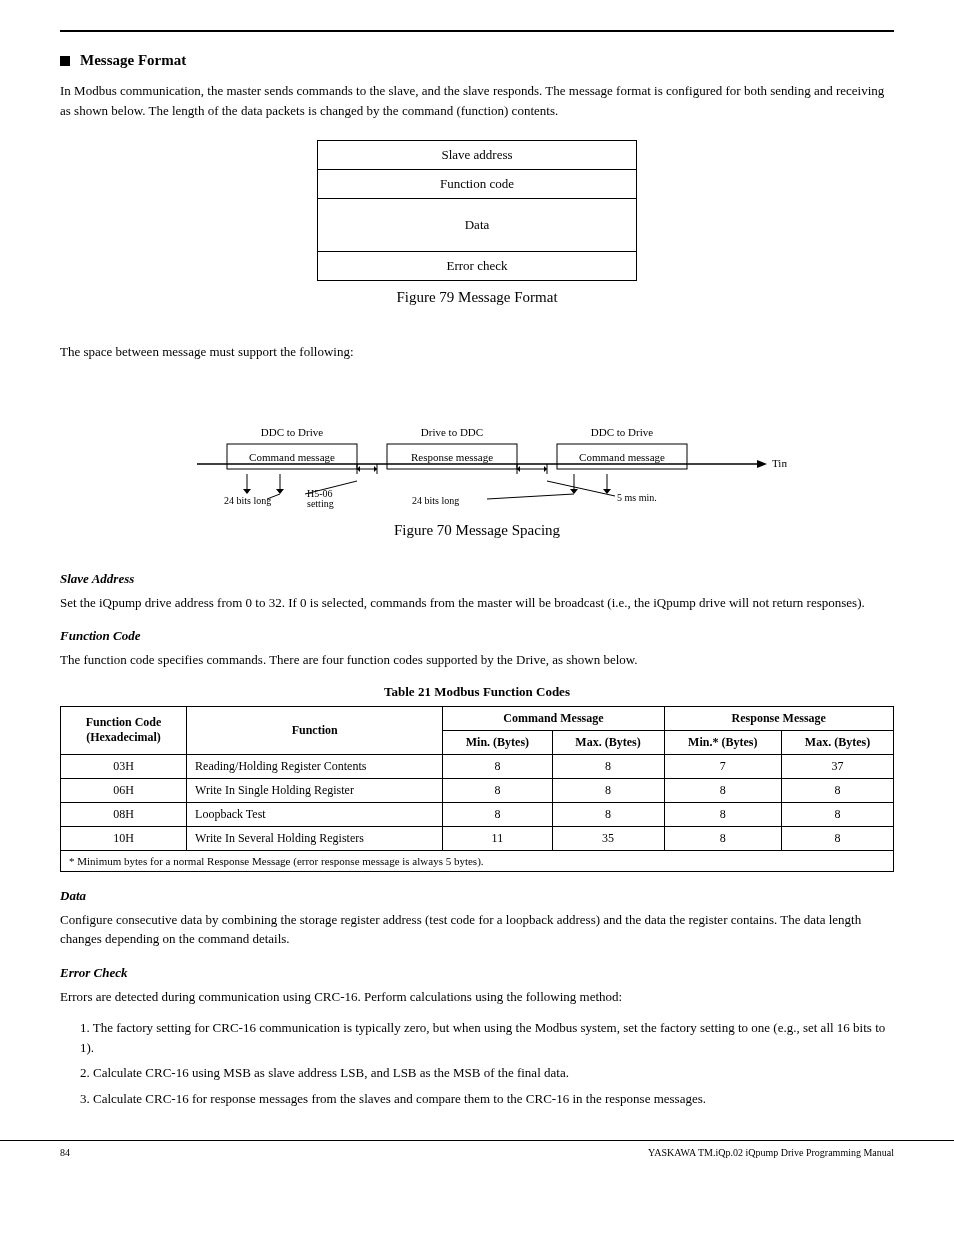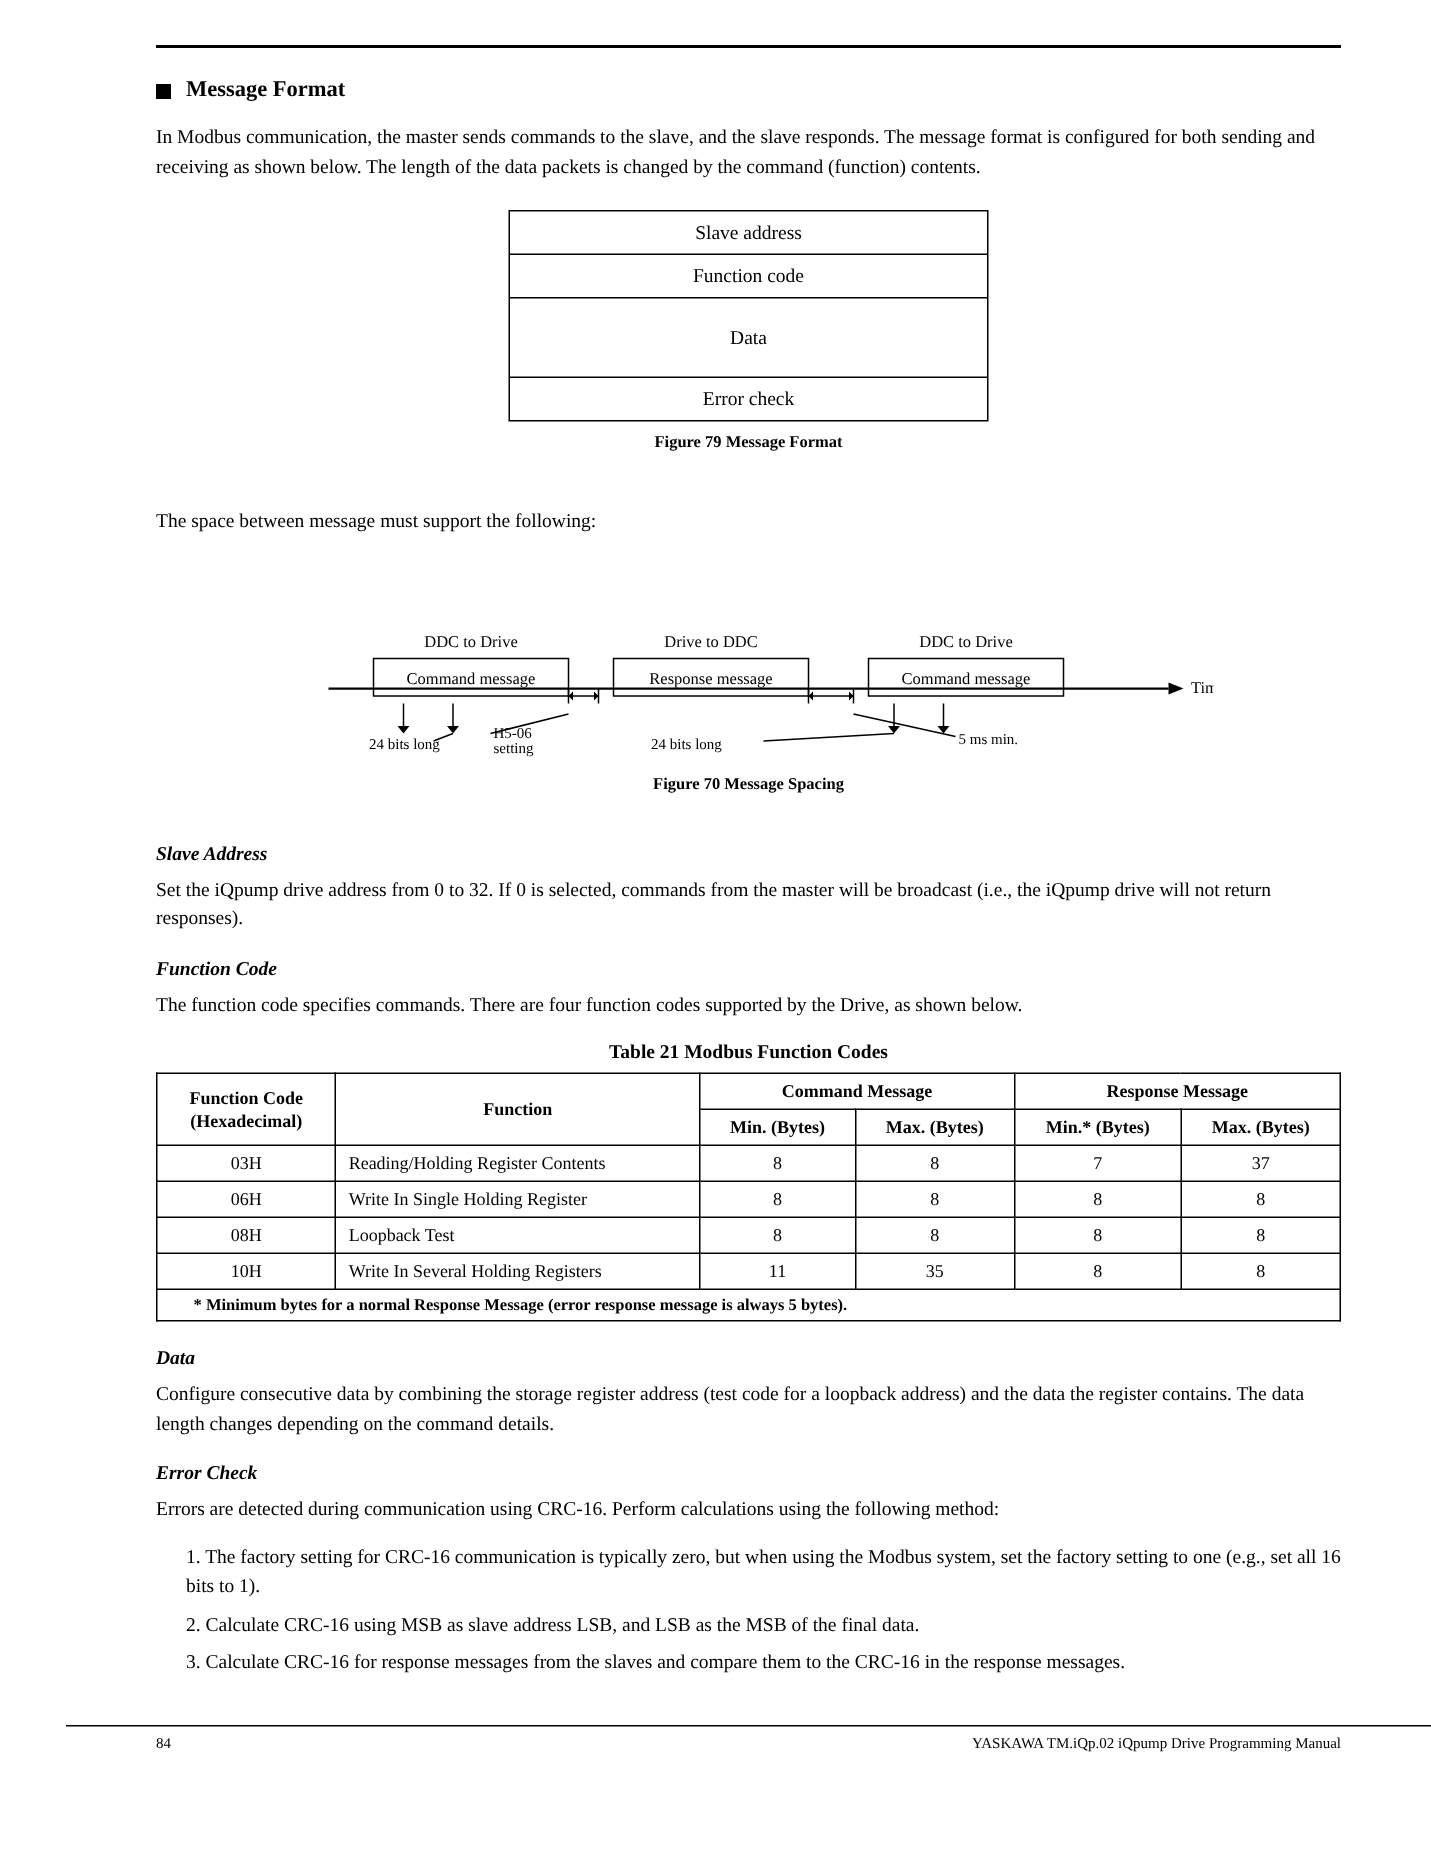--- a/index.html
+++ b/index.html
@@ -8,21 +8,20 @@
       font-size: 13px;
       background: #fff;
       color: #000;
       width: 954px;
       min-height: 1235px;
       position: relative;
     }
     .page {
       padding: 30px 60px 60px 60px;
       position: relative;
-      margin-left: 44px;
     }
     .top-border {
       border-top: 2px solid #000;
       margin-bottom: 20px;
     }
     .section-title {
       font-size: 15px;
       font-weight: bold;
       display: flex;
       align-items: center;
@@ -59,22 +58,22 @@
       font-size: 13px;
     }
     .msg-format-row:last-child {
       border-bottom: none;
     }
     .msg-format-row.data-row {
       padding: 18px 10px;
     }
     .figure-caption {
       text-align: center;
-      font-size: 11px;
-      font-weight: bold;
+      font-size: 15px;
+      font-weight: normal;
       margin-top: 8px;
       margin-bottom: 16px;
     }
     
     .subsection-title {
       font-size: 13px;
       font-weight: bold;
       font-style: italic;
       margin-top: 16px;
       margin-bottom: 6px;
@@ -102,22 +101,21 @@
       font-weight: bold;
       background: #fff;
     }
     table.func-table td.left-align {
       text-align: left;
     }
     .table-note {
       font-size: 11px;
       border: 1px solid #000;
       border-top: none;
-      padding: 4px 24px;
-      font-weight: bold;
+      padding: 4px 8px;
     }
     
     .footer {
       position: absolute;
       bottom: 20px;
       left: 0;
       right: 0;
       padding: 0 60px;
       display: flex;
       justify-content: space-between;

